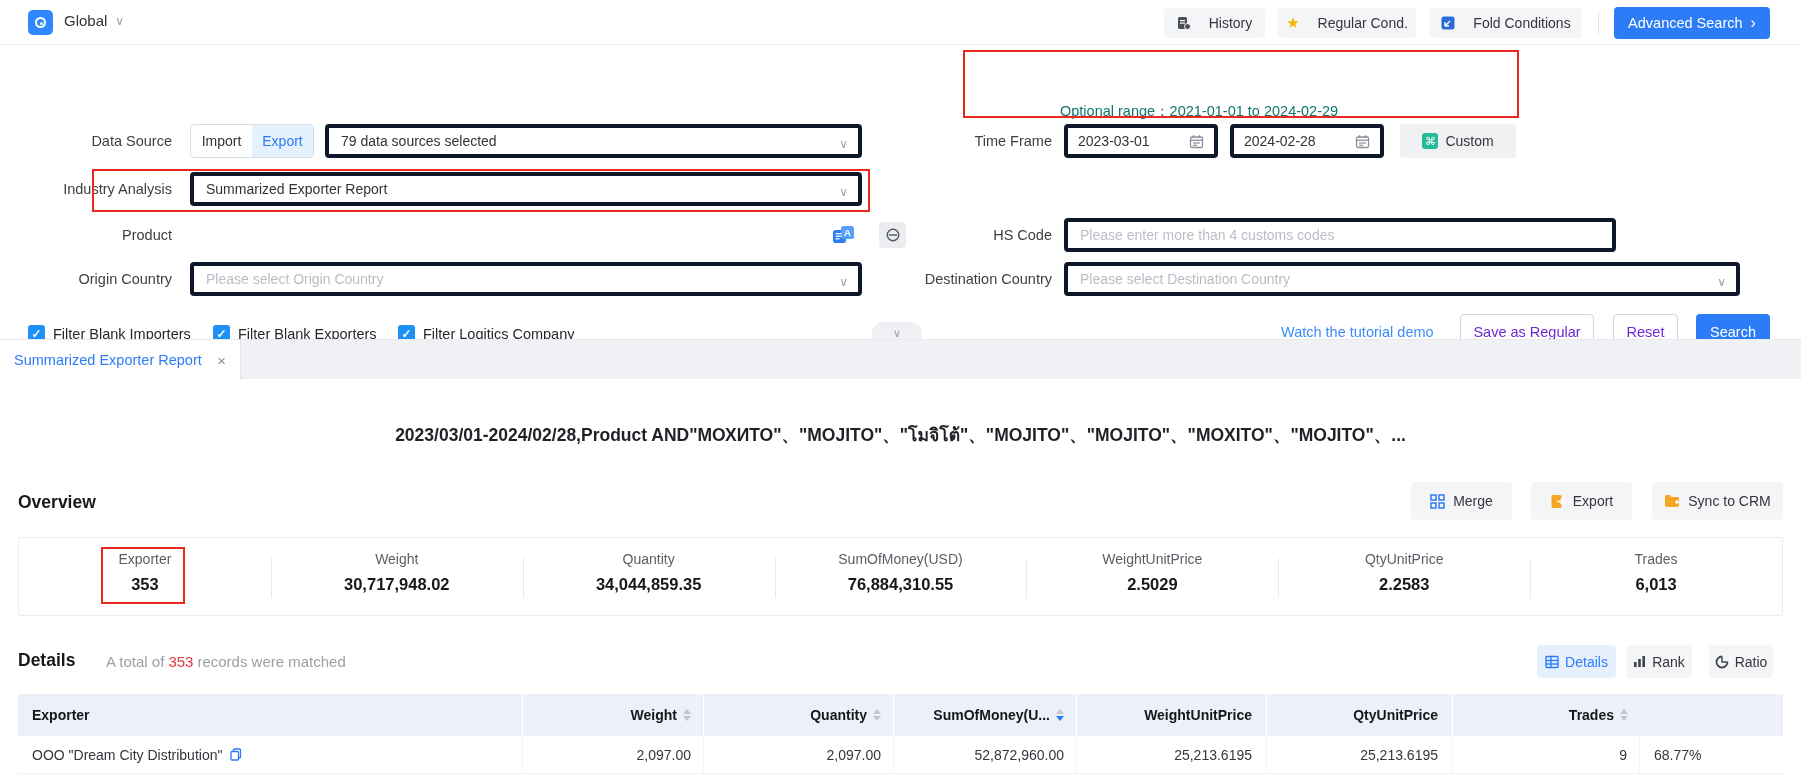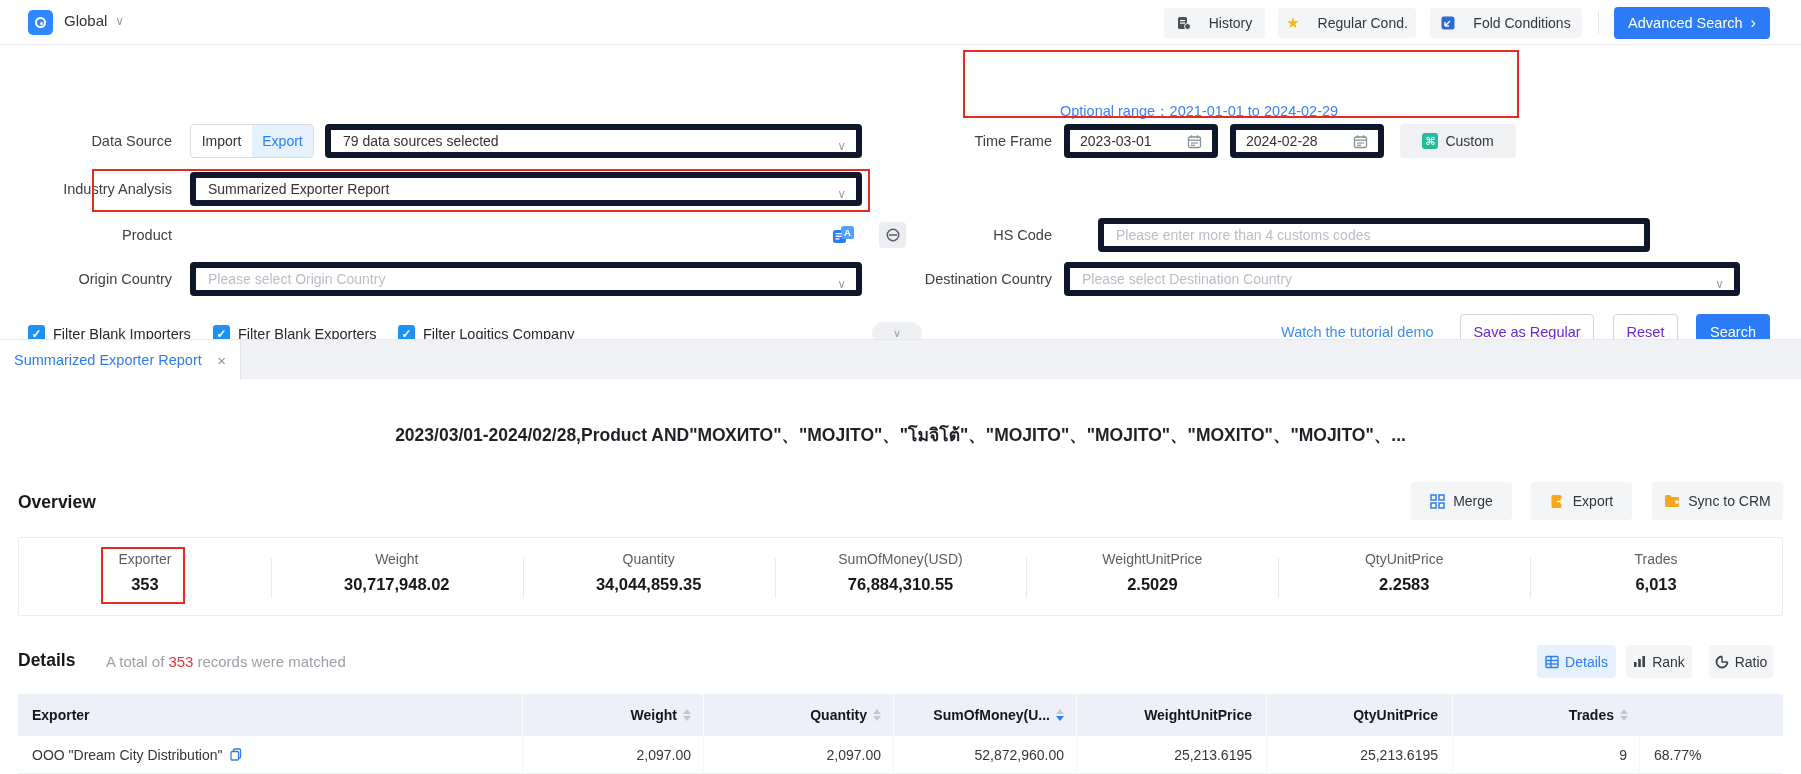--- a/index.html
+++ b/index.html
@@ -16,36 +16,36 @@
   .logo-ring::after{ content:""; position:absolute; left:3px; top:3px; width:3px; height:3px; background:#fff; border-radius:50%; }
   .global-sel { position:absolute; left:64px; top:12px; font-size:15px; color:#32343a; cursor:pointer; display:flex; align-items:center; gap:8px;}
   .chev { color:#9aa0a6; font-size:12px; }
   .tb-btn { position:absolute; top:8px; height:30px; background:#f4f5f7; border-radius:4px; display:flex; align-items:center; justify-content:center; gap:18px; font-size:14px; color:#33363c; cursor:pointer; }
   .tb-divider { position:absolute; left:1598px; top:12px; width:1px; height:22px; background:#e3e5e8; }
   .adv-btn { position:absolute; left:1614px; top:7px; width:156px; height:32px; background:#2b7cf6; color:#fff; border-radius:4px; display:flex; align-items:center; justify-content:center; gap:8px; font-size:14.5px; cursor:pointer; }
 
   
   .form { position:absolute; top:45px; left:0; width:100%; height:294px; background:#fff; }
   .flabel { position:absolute; font-size:14.5px; color:#3c3f44; text-align:right; }
-  .ctl { position:absolute; height:34px; border:6px solid #0f172a; border-radius:4px; background:#fff; font-size:14px; color:#333; }
+  .ctl { position:absolute; height:34px; border:4px solid #0f172a; border-radius:4px; background:#fff; font-size:14px; color:#333; }
   .sel { display:flex; align-items:center; padding:0 28px 0 12px; cursor:pointer; }
   .sel .chev { position:absolute; right:10px; top:9px; }
   .placeholder { color:#b9bdc5; }
   .seg { position:absolute; left:190px; top:79px; width:124px; height:34px; border:1px solid #d9dce1; border-radius:4px; overflow:hidden; display:flex; }
   .seg span { width:62px; display:flex; align-items:center; justify-content:center; font-size:14px; cursor:pointer; }
   .seg .on { background:#e6f1fe; color:#2b7cf6; }
   input.ctl { padding:0 12px; outline:none; }
   input.ctl::placeholder { color:#b9bdc5; }
   .prod-input { padding-right:34px !important; font-size:13.5px; }
   .translate-badge { position:absolute; left:833px; top:181px; width:21px; height:18px; cursor:pointer; }
   .syn-btn { position:absolute; left:879px; top:177px; width:27px; height:26px; background:#ecedf0; border-radius:4px; display:flex; align-items:center; justify-content:center; cursor:pointer; }
   .date { display:flex; align-items:center; padding:0 10px; cursor:pointer; justify-content:space-between; }
   .custom-btn { position:absolute; left:1400px; top:79px; width:116px; height:34px; background:#f0f1f3; border:none; border-radius:4px; display:flex; align-items:center; justify-content:center; gap:7px; font-size:14px; color:#33363c; cursor:pointer; }
   .cmd-ico { width:16px; height:16px; background:#26b99a; color:#fff; border-radius:3px; font-size:11px; display:flex; align-items:center; justify-content:center; }
-  .optional-note { position:absolute; left:1060px; top:57px; color:#3b82f6; font-size:14.5px;text-align:right; }
+  .optional-note { position:absolute; left:1060px; top:57px; color:#0f766e; font-size:14.5px;text-align:right; }
 
   .cb { position:absolute; top:280px; display:flex; align-items:center; gap:8px; cursor:pointer; }
   .cb-box { width:17px; height:17px; background:#1d92f4; border-radius:3px; color:#fff; font-size:12px; display:flex; align-items:center; justify-content:center; font-weight:bold; }
   .cb-label { font-size:14.5px; color:#26282d; }
   .collapse-pill { position:absolute; left:872px; top:277px; width:50px; height:23px; background:#eef0f3; border-radius:12px; display:flex; align-items:center; justify-content:center; color:#9aa0a6; font-size:11px; cursor:pointer; }
 
   .tutorial-link { position:absolute; left:1281px; top:279px; font-size:14.5px; color:#3b8cf7; cursor:pointer; }
   .btn-outline { position:absolute; top:269px; height:36px; background:#fff; border:1px solid #d0d3d9; border-radius:4px; font-size:14.5px; color:#6d28d9; display:flex; align-items:center; justify-content:center; cursor:pointer; }
   .btn-primary { position:absolute; top:269px; height:36px; background:#2b7cf6; border-radius:4px; font-size:14.5px; color:#fff; display:flex; align-items:center; justify-content:center; cursor:pointer; }
 
@@ -192,21 +192,21 @@
       <rect x="2.5" y="12.2" width="4" height="1.3" fill="#fff"></rect>
     </svg>
   <div class="syn-btn">
     <svg width="16" height="16" viewBox="0 0 16 16">
         <circle cx="8" cy="8" r="5.7" fill="none" stroke="#585d64" stroke-width="1.5"></circle>
         <line x1="4" y1="8" x2="12" y2="8" stroke="#585d64" stroke-width="1.5"></line>
       </svg>
   </div>
 
   <div class="flabel" style="left:932px; top:182px; width:120px;">HS Code</div>
-  <input class="ctl" style="left: 1064px; top: 173px; width: 552px; margin-left: 34px;" placeholder="Please enter more than 4 customs codes">
+  <input class="ctl" style="left: 1064px; top: 173px; width: 552px;" placeholder="Please enter more than 4 customs codes">
 
   <div class="flabel" style="left:32px; top:226px; width:140px;">Origin Country</div>
   <div class="ctl sel" style="left:190px; top:217px; width:672px;">
     <span class="placeholder">Please select Origin Country</span>
     <span class="chev">∨</span>
   </div>
 
   <div class="flabel" style="left:902px; top:226px; width:150px;">Destination Country</div>
   <div class="ctl sel" style="left:1064px; top:217px; width:676px;">
     <span class="placeholder">Please select Destination Country</span>

